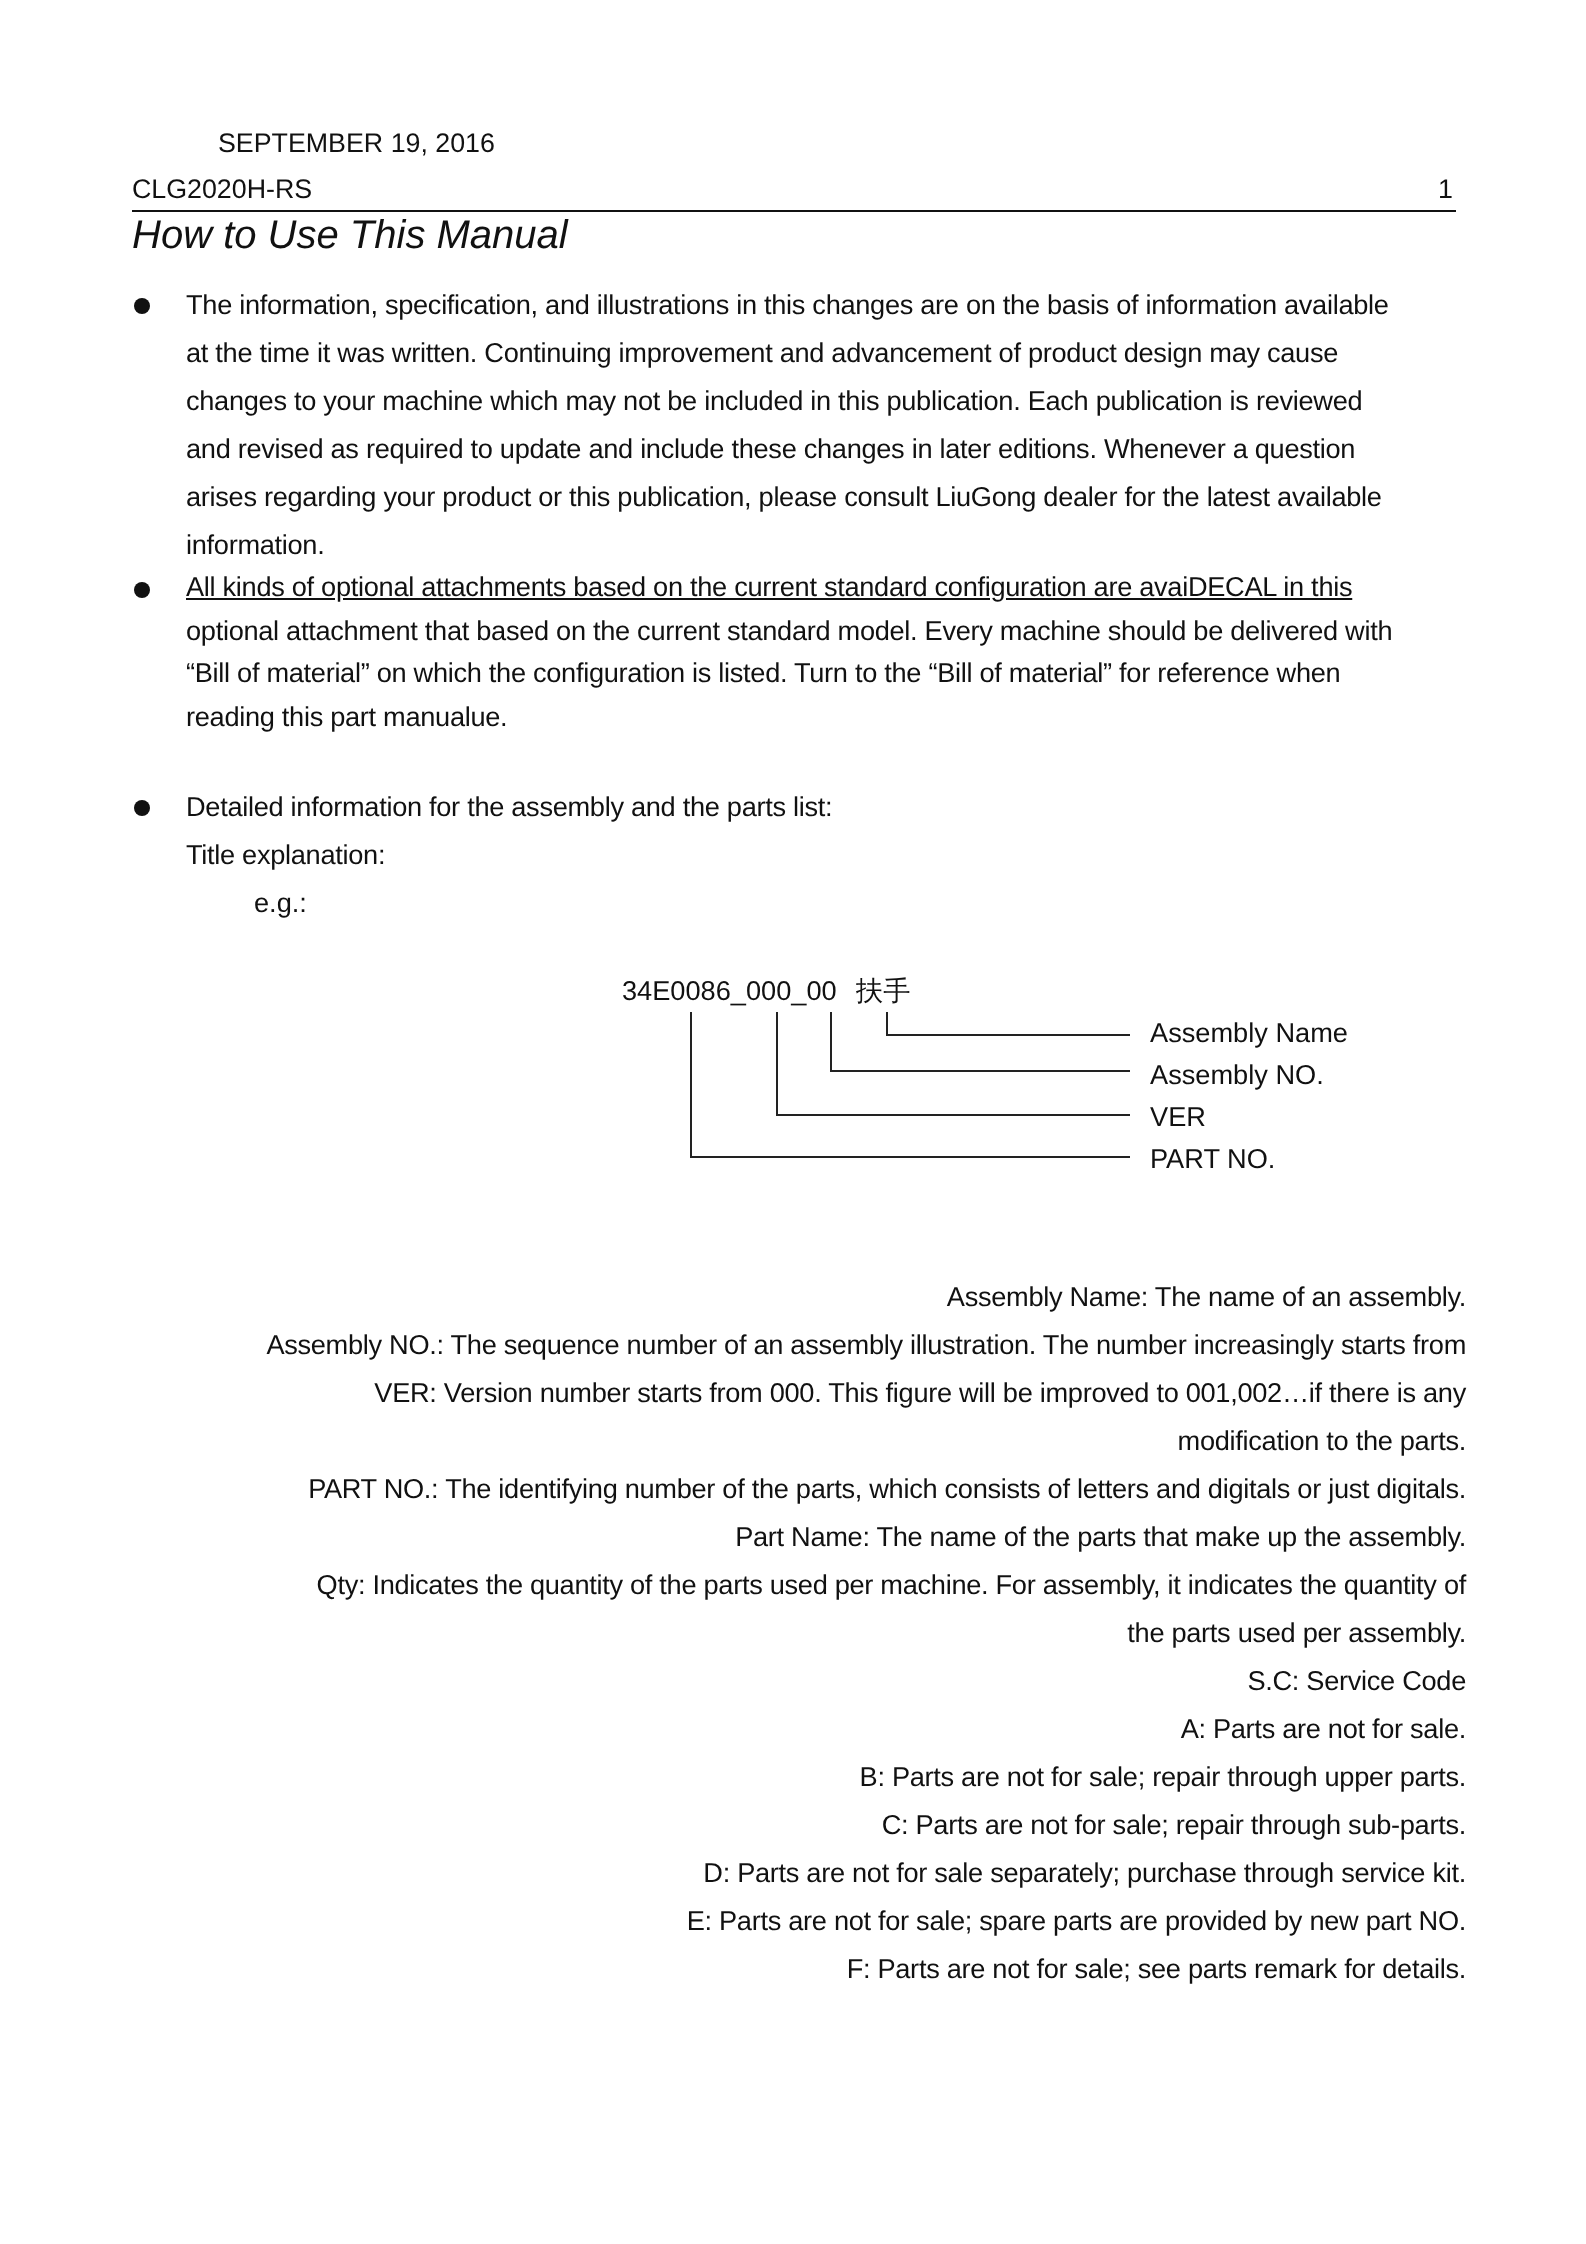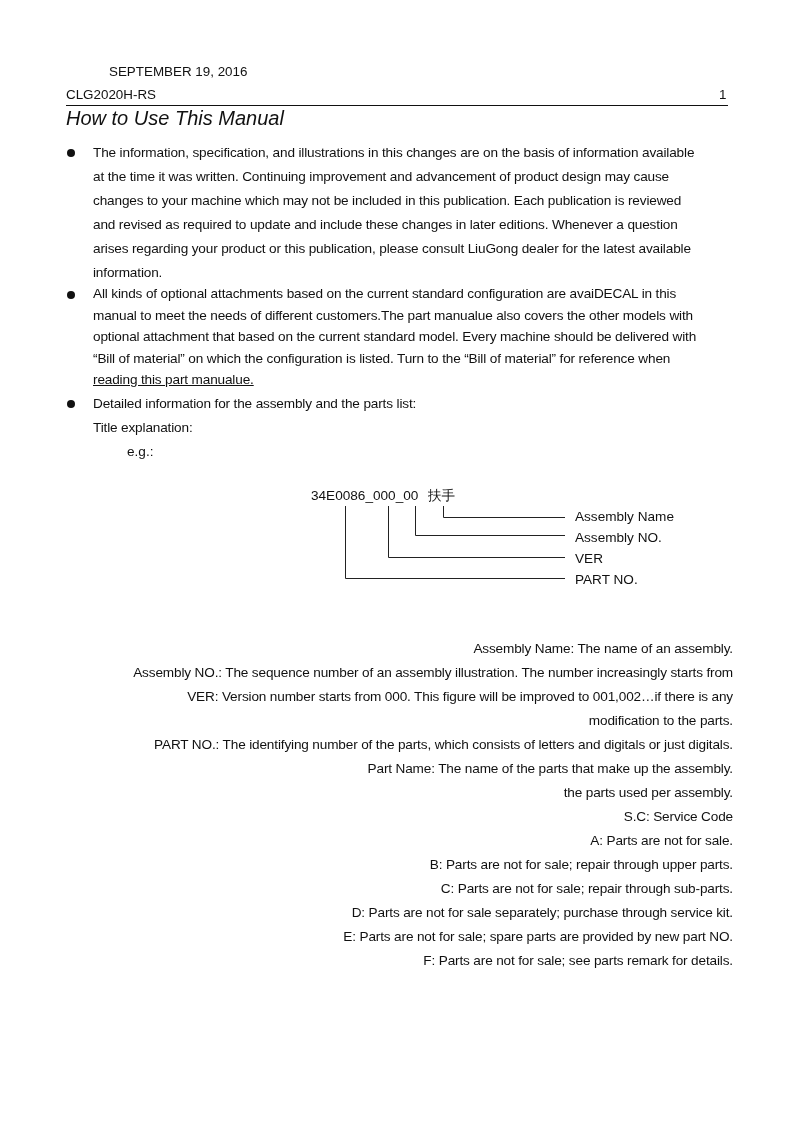--- a/index.html
+++ b/index.html
@@ -32,25 +32,24 @@
   <div class="line">The information, specification, and illustrations in this changes are on the basis of information available</div>
   <div class="line">at the time it was written. Continuing improvement and advancement of product design may cause</div>
   <div class="line">changes to your machine which may not be included in this publication. Each publication is reviewed</div>
   <div class="line">and revised as required to update and include these changes in later editions. Whenever a question</div>
   <div class="line">arises regarding your product or this publication, please consult LiuGong dealer for the latest available</div>
   <div class="line">information.</div>
 </div>
 
 <div class="bullet" style="top:291px;"></div>
 <div class="para" style="top:283px; line-height:21.5px;">
-  <div class="line" style="line-height:21.5px;">All kinds of optional attachments based on the current standard configuration are avaiDECAL in this</div>
-  <div class="line" style="line-height:21.5px;">manual to meet the needs of different customers.The part manualue also covers the other models with</div>
+  <div class="line" style="line-height:21.5px;text-decoration:underline;">All kinds of optional attachments based on the current standard configuration are avaiDECAL in this</div>
   <div class="line" style="line-height:21.5px;">optional attachment that based on the current standard model. Every machine should be delivered with</div>
   <div class="line" style="line-height:21.5px;">“Bill of material” on which the configuration is listed. Turn to the “Bill of material” for reference when</div>
-  <div class="line" style="line-height:21.5px;text-decoration:underline;">reading this part manualue.</div>
+  <div class="line" style="line-height:21.5px;">reading this part manualue.</div>
 </div>
 
 <div class="bullet" style="top:400px;"></div>
 <div class="para" style="top:392px;">
   <div class="line">Detailed information for the assembly and the parts list:</div>
   <div class="line">Title explanation:</div>
 </div>
 <div class="abs line" style="left:127px; top:440px;">e.g.:</div>
 
 <svg id="diagram" viewBox="0 0 793 1122">
@@ -68,20 +67,21 @@
   <text class="dtext" x="575" y="584">PART NO.</text>
 </svg>
 
 <div class="para" style="top:637px;text-align:right;">
   <div class="line">Assembly Name: The name of an assembly.</div>
   <div class="line">Assembly NO.: The sequence number of an assembly illustration. The number increasingly starts from</div>
   <div class="line">VER: Version number starts from 000. This figure will be improved to 001,002…if there is any</div>
   <div class="line">modification to the parts.</div>
   <div class="line">PART NO.: The identifying number of the parts, which consists of letters and digitals or just digitals.</div>
   <div class="line">Part Name: The name of the parts that make up the assembly.</div>
+  <div class="line">Qty: Indicates the quantity of the parts used per machine. For assembly, it indicates the quantity of</div>
   <div class="line">the parts used per assembly.</div>
   <div class="line">S.C: Service Code</div>
   <div class="line">A: Parts are not for sale.</div>
   <div class="line">B: Parts are not for sale; repair through upper parts.</div>
   <div class="line">C: Parts are not for sale; repair through sub-parts.</div>
   <div class="line">D: Parts are not for sale separately; purchase through service kit.</div>
   <div class="line">E: Parts are not for sale; spare parts are provided by new part NO.</div>
   <div class="line">F: Parts are not for sale; see parts remark for details.</div>
 </div>
 

